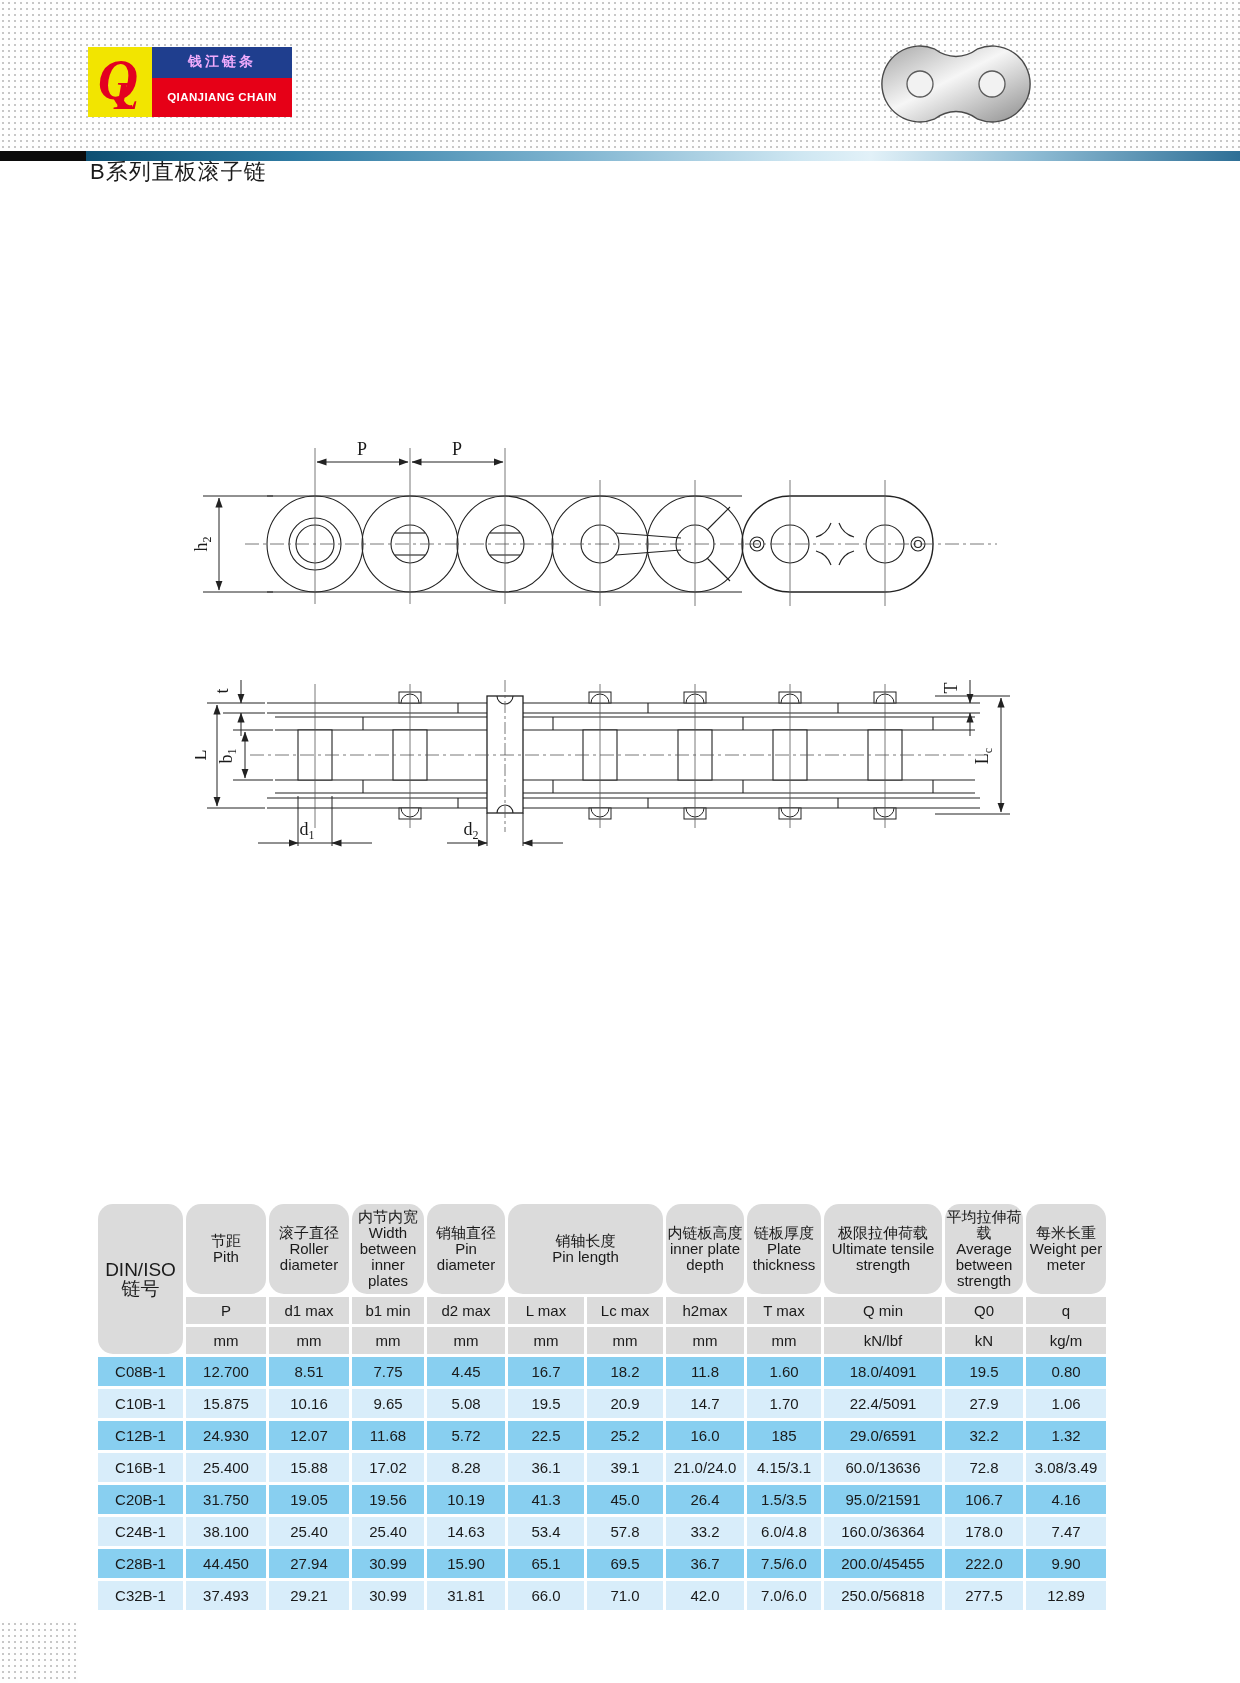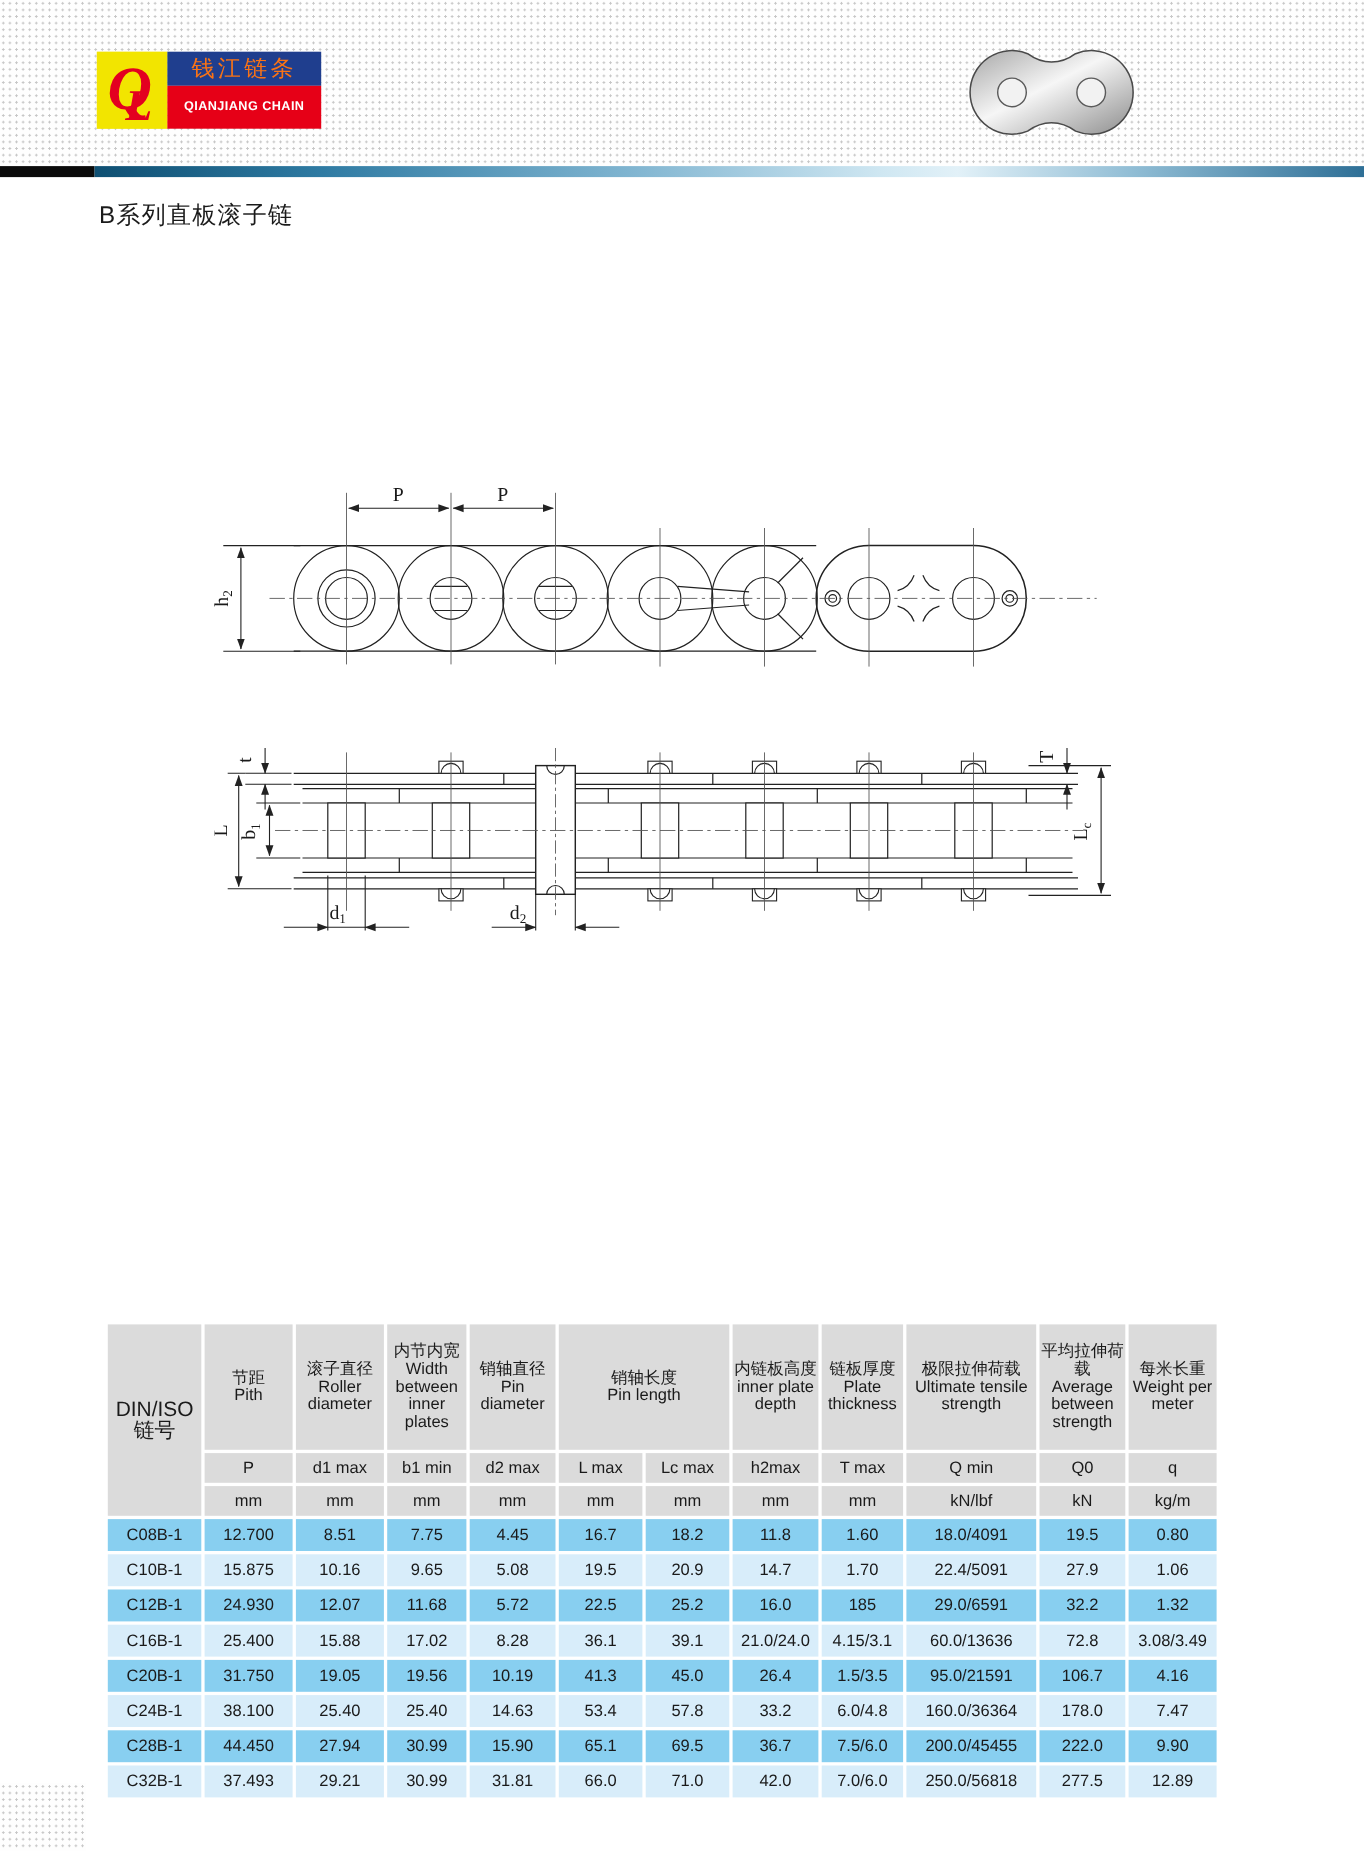--- a/index.html
+++ b/index.html
@@ -11,47 +11,47 @@
   .dots{
     background-color:#fefefe;
     background-image:radial-gradient(#c7c7c7 1.1px, rgba(255,255,255,0) 1.2px);
     background-size:6px 6px;
   }
   .banner{position:absolute;left:0;top:0;width:1240px;height:151px;}
   .logo{position:absolute;left:88px;top:47px;height:70px;display:flex;}
   .logo-mark{width:64px;height:70px;background:#F2E500;position:relative;}
   .logo-mark svg{position:absolute;left:0;top:0;}
   .logo-text{width:140px;height:70px;display:flex;flex-direction:column;}
-  .logo-cn{height:38px;background:#1F3E8E;color:#f97316;font-size:21px;font-weight:normal;
+  .logo-cn{height:38px;background:#1F3E8E;color:#f0abfc;font-size:14px;font-weight:bold;
            letter-spacing:3px;display:flex;align-items:center;justify-content:center;}
   .logo-en{height:48px;background:#E60017;color:#fff;font-size:11.5px;font-weight:bold;
            display:flex;align-items:center;justify-content:center;letter-spacing:0.4px;}
   .plate-illus{position:absolute;left:878px;top:43px;}
   .rule{position:absolute;left:0;top:151px;width:1240px;height:10px;display:flex;}
   .rule-black{width:86px;height:10px;background:#0b0b0b;}
   .rule-grad{flex:1;height:10px;
     background:linear-gradient(to right,#0e4f72 0%,#2f7ba3 18%,#7fb4d0 42%,#cfe7f2 62%,#e2f1f8 68%,#8fbcd4 82%,#2e6f96 100%);}
-  .titles{position:absolute;left:90px;top:182px;}
+  .titles{position:absolute;left:90px;top:158px;}
   .title-cn{font-size:22px;line-height:28px;letter-spacing:1px;}
   .title-en{font-size:25px;line-height:34px;margin-top:4px;}
   .diagram{position:absolute;}
   .d1{left:185px;top:392px;}
   .d2{left:195px;top:628px;}
   svg text.dim{font-family:"Liberation Serif","DejaVu Serif",serif;font-size:18px;fill:#1a1a1a;}
   .spec-table{
     position:absolute;left:95px;top:1201px;width:1014px;
     border-collapse:separate;border-spacing:3px;table-layout:fixed;
     font-size:15px;
   }
   .spec-table th,.spec-table td{
     font-weight:normal;text-align:center;vertical-align:middle;
     padding:2px;overflow:hidden;
   }
   .spec-table thead th{background:var(--header-bg,#DBDBDB);}
-  .group-row th{padding:17px 1px;line-height:16px;}
+  .group-row th{padding:5px 1px;line-height:16px;border-radius:15px;}
   .group-row .cn{font-size:15px;}
   .group-row .en{font-size:15px;}
   .corner div{line-height:19px;font-size:19px;}
   .sym-row th,.unit-row th{height:23px;}
   .spec-table tbody td{height:25px;}
   .row-dark td{background:var(--row-dark,#88CFF0);}
   .row-light td{background:var(--row-light,#D8EDFA);}
   .footer-dots{position:absolute;left:0;top:1621px;width:78px;height:62px;}
 </style>
 </head>

